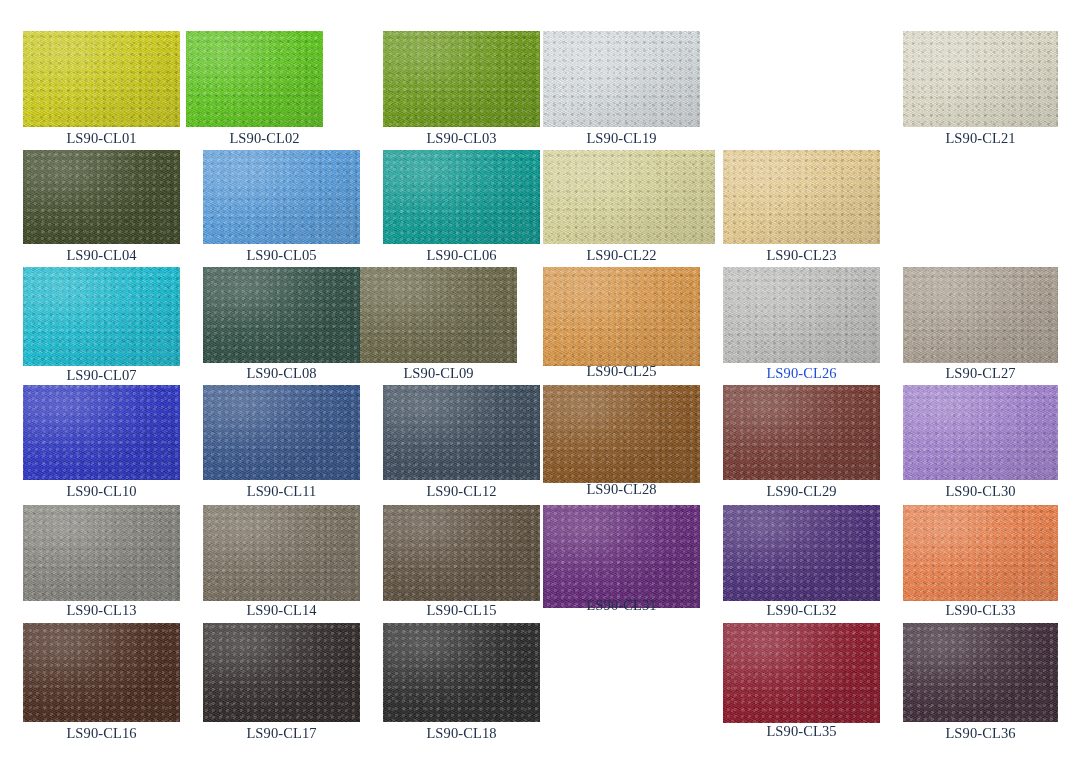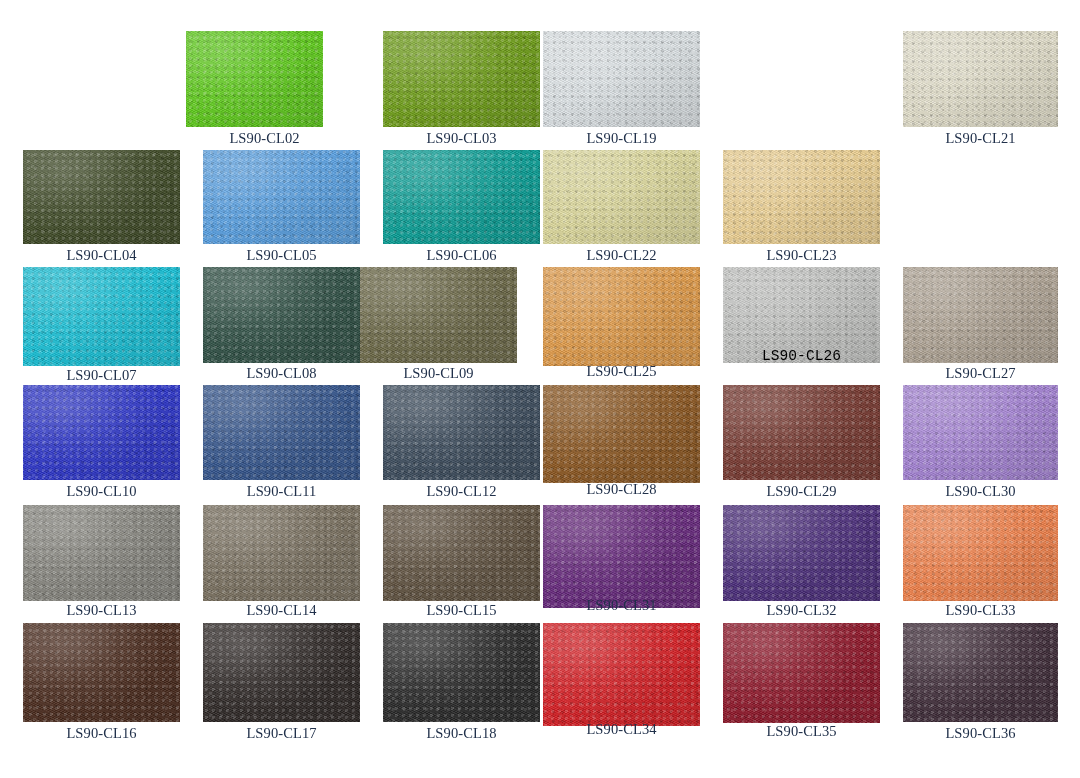--- a/index.html
+++ b/index.html
@@ -75,20 +75,28 @@
     letter-spacing: 0.1px;
     color: #20304a;
     white-space: nowrap;
     text-align: center;
   }
 </style>
 </head>
 <body>
 
 <div id="chart" style="background: rgb(255, 255, 255);">
+    <div class="swatch-cell" style="left: 23px; top: 31px; width: 157px;">
+      <div class="swatch" title="LS90-CL01" style="height: 96px; background-color: rgb(210, 209, 23);">
+        <div class="grain" style="background-position: 0px 0px, 3px 2px, 1px 5px, 4px 1px;"></div>
+        <div class="grain2"></div>
+        <div class="sheen"></div>
+      </div>
+      <div class="swatch-label" style="position: absolute; left: 0px; width: 157px; top: 100px; color: rgb(32, 48, 74);">LS90-CL01</div>
+    </div>
     <div class="swatch-cell" style="left: 186px; top: 31px; width: 137px;">
       <div class="swatch" title="LS90-CL02" style="height: 96px; background-color: rgb(94, 203, 26);">
         <div class="grain" style="background-position: 3px 5px, 6px 7px, 4px 10px, 7px 6px;"></div>
         <div class="grain2"></div>
         <div class="sheen"></div>
       </div>
       <div class="swatch-label" style="position: absolute; left: 0px; width: 157px; top: 100px; color: rgb(32, 48, 74);">LS90-CL02</div>
     </div>
     <div class="swatch-cell" style="left: 383px; top: 31px; width: 157px;">
       <div class="swatch" title="LS90-CL03" style="height: 96px; background-color: rgb(109, 156, 22);">
@@ -131,21 +139,21 @@
       <div class="swatch-label" style="position: absolute; left: 0px; width: 157px; top: 98px; color: rgb(32, 48, 74);">LS90-CL05</div>
     </div>
     <div class="swatch-cell" style="left: 383px; top: 150px; width: 157px;">
       <div class="swatch" title="LS90-CL06" style="height: 94px; background-color: rgb(8, 158, 149);">
         <div class="grain" style="background-position: 3px 4px, 6px 6px, 4px 9px, 7px 5px;"></div>
         <div class="grain2"></div>
         <div class="sheen"></div>
       </div>
       <div class="swatch-label" style="position: absolute; left: 0px; width: 157px; top: 98px; color: rgb(32, 48, 74);">LS90-CL06</div>
     </div>
-    <div class="swatch-cell" style="left: 543px; top: 150px; width: 157px;">
+    <div class="swatch-cell" style="left: 543px; top: 150px; width: 172px;">
       <div class="swatch" title="LS90-CL22" style="height: 94px; background-color: rgb(221, 217, 156);">
         <div class="grain" style="background-position: 6px 0px, 9px 2px, 7px 5px, 10px 1px;"></div>
         <div class="grain2"></div>
         <div class="sheen"></div>
       </div>
       <div class="swatch-label" style="position: absolute; left: 0px; width: 157px; top: 98px; color: rgb(32, 48, 74);">LS90-CL22</div>
     </div>
     <div class="swatch-cell" style="left: 723px; top: 150px; width: 157px;">
       <div class="swatch" title="LS90-CL23" style="height: 94px; background-color: rgb(237, 209, 147);">
         <div class="grain" style="background-position: 2px 5px, 5px 7px, 3px 10px, 6px 6px;"></div>
@@ -185,21 +193,21 @@
         <div class="sheen"></div>
       </div>
       <div class="swatch-label" style="position: absolute; left: 0px; width: 157px; top: 97px; color: rgb(32, 48, 74);">LS90-CL25</div>
     </div>
     <div class="swatch-cell" style="left: 723px; top: 267px; width: 157px;">
       <div class="swatch" title="LS90-CL26" style="height: 96px; background-color: rgb(195, 196, 194);">
         <div class="grain" style="background-position: 6px 8px, 9px 10px, 7px 13px, 10px 9px;"></div>
         <div class="grain2"></div>
         <div class="sheen"></div>
       </div>
-      <div class="swatch-label" style="position: absolute; left: 0px; width: 157px; top: 82px; color: #000000; font-family: Liberation Mono, monospace;">LS90-CL26</div>
+      <div class="swatch-label" style="position: absolute; left: 0px; width: 157px; top: 99px; color: #1d4ed8;">LS90-CL26</div>
     </div>
     <div class="swatch-cell" style="left: 903px; top: 267px; width: 155px;">
       <div class="swatch" title="LS90-CL27" style="height: 96px; background-color: rgb(176, 164, 149);">
         <div class="grain" style="background-position: 2px 4px, 5px 6px, 3px 9px, 6px 5px;"></div>
         <div class="grain2"></div>
         <div class="sheen"></div>
       </div>
       <div class="swatch-label" style="position: absolute; left: 0px; width: 155px; top: 99px; color: rgb(32, 48, 74);">LS90-CL27</div>
     </div>
     <div class="swatch-cell" style="left: 23px; top: 385px; width: 157px;">
@@ -315,28 +323,20 @@
       <div class="swatch-label" style="position: absolute; left: 0px; width: 157px; top: 103px; color: rgb(32, 48, 74);">LS90-CL17</div>
     </div>
     <div class="swatch-cell" style="left: 383px; top: 623px; width: 157px;">
       <div class="swatch" title="LS90-CL18" style="height: 99px; background-color: rgb(40, 40, 40);">
         <div class="grain" style="background-position: 5px 7px, 8px 9px, 6px 12px, 9px 8px;"></div>
         <div class="grain2"></div>
         <div class="sheen"></div>
       </div>
       <div class="swatch-label" style="position: absolute; left: 0px; width: 157px; top: 103px; color: rgb(32, 48, 74);">LS90-CL18</div>
     </div>
-    <div class="swatch-cell" style="left: 543px; top: 623px; width: 157px;">
-      <div class="swatch" title="LS90-CL34" style="height: 103px; background-color: rgb(214, 28, 34);">
-        <div class="grain" style="background-position: 1px 3px, 4px 5px, 2px 8px, 5px 4px;"></div>
-        <div class="grain2"></div>
-        <div class="sheen"></div>
-      </div>
-      <div class="swatch-label" style="position: absolute; left: 0px; width: 157px; top: 99px; color: rgb(32, 48, 74);">LS90-CL34</div>
-    </div>
     <div class="swatch-cell" style="left: 723px; top: 623px; width: 157px;">
       <div class="swatch" title="LS90-CL35" style="height: 100px; background-color: rgb(142, 21, 40);">
         <div class="grain" style="background-position: 4px 8px, 7px 10px, 5px 13px, 8px 9px;"></div>
         <div class="grain2"></div>
         <div class="sheen"></div>
       </div>
       <div class="swatch-label" style="position: absolute; left: 0px; width: 157px; top: 101px; color: rgb(32, 48, 74);">LS90-CL35</div>
     </div>
     <div class="swatch-cell" style="left: 903px; top: 623px; width: 155px;">
       <div class="swatch" title="LS90-CL36" style="height: 99px; background-color: rgb(62, 43, 56);">

